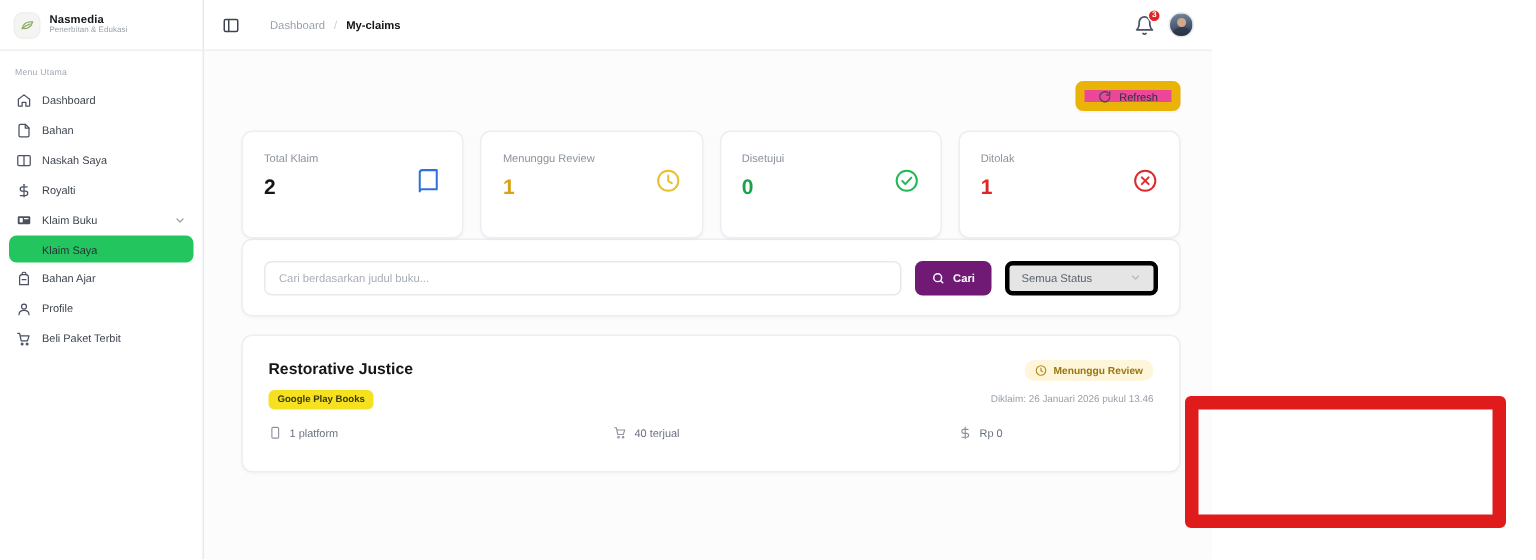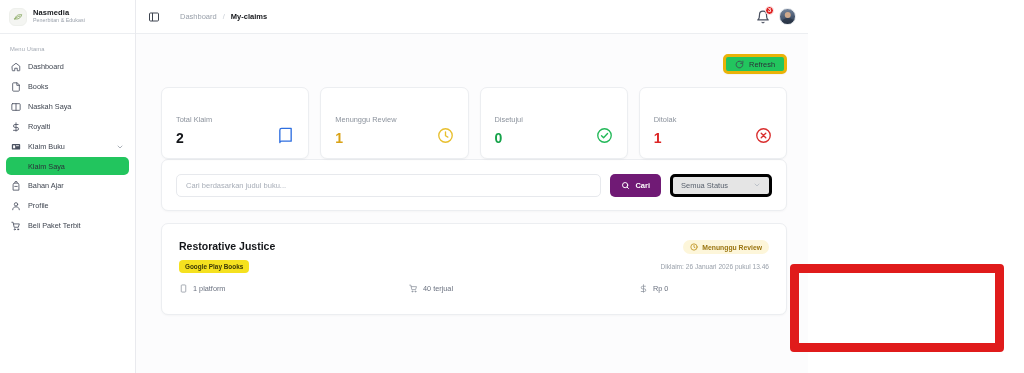--- a/index.html
+++ b/index.html
@@ -105,32 +105,32 @@
 
   .content { flex: 1 1 auto; padding: 14px 21px 0 25px; overflow: hidden; }
 
   .page-head { display: flex; align-items: flex-start; }
   .page-title { font-size: 15px; font-weight: 700; color: #14161a; letter-spacing: -.2px; }
   .page-sub { font-size: 7.6px; color: #8b929c; margin-top: 5px; }
   .refresh-btn {
     margin-left: auto; margin-top: 6px;
     display: flex; align-items: center; gap: 5px;
     height: 20px; padding: 0 9px;
-    background: #22c55e; border: 3px solid #eab308; border-radius: 5px;
+    background: #ec4899; border: 6px solid #eab308; border-radius: 5px;
     font-size: 7.4px; color: #2b3038; cursor: pointer;
     box-shadow: 0 1px 1px rgba(16,24,40,.03);
   }
   .refresh-ico { width: 9px; height: 9px; display:flex; color:#3f4550; }
 
   .stats { display: flex; gap: 11px; margin-top: 13px; }
   .stat-card {
     flex: 1 1 0; height: 72px;
     background: #ffffff; border: 1px solid #eceef1; border-radius: 7px;
     padding: 13px 14px 0 14px;
-    display: flex; align-items: center;
+    display: flex; align-items: flex-start;
     box-shadow: 0 1px 2px rgba(16,24,40,.03);
   }
   .stat-text { display: flex; flex-direction: column; }
   .stat-label { font-size: 7.4px; color: #8b929c; }
   .stat-value { font-size: 14px; font-weight: 700; margin-top: 7px; line-height: 1; }
   .stat-ico { margin-left: auto; margin-top: 11px; width: 17px; height: 17px; display:flex; }
 
   .filter-card {
     margin-top: 0; height: 52px;
     background: #ffffff; border: 1px solid #eceef1; border-radius: 7px;
@@ -236,21 +236,21 @@
         <span>Dashboard</span>
       </div>
 
       <div class="nav-item">
         <span class="nav-ico">
           <svg width="10" height="10" viewBox="0 0 24 24" fill="none" stroke="currentColor" stroke-width="2" stroke-linecap="round" stroke-linejoin="round">
               <path d="M14 2H6a2 2 0 0 0-2 2v16a2 2 0 0 0 2 2h12a2 2 0 0 0 2-2V8z"></path>
               <path d="M14 2v6h6"></path>
             </svg>
         </span>
-        <span>Books</span>
+        <span>Bahan</span>
       </div>
 
       <div class="nav-item">
         <span class="nav-ico">
           <svg width="10" height="10" viewBox="0 0 24 24" fill="none" stroke="currentColor" stroke-width="2" stroke-linecap="round" stroke-linejoin="round">
               <rect x="2" y="4" width="20" height="16" rx="2"></rect>
               <path d="M12 4v16"></path>
             </svg>
         </span>
         <span>Naskah Saya</span>

